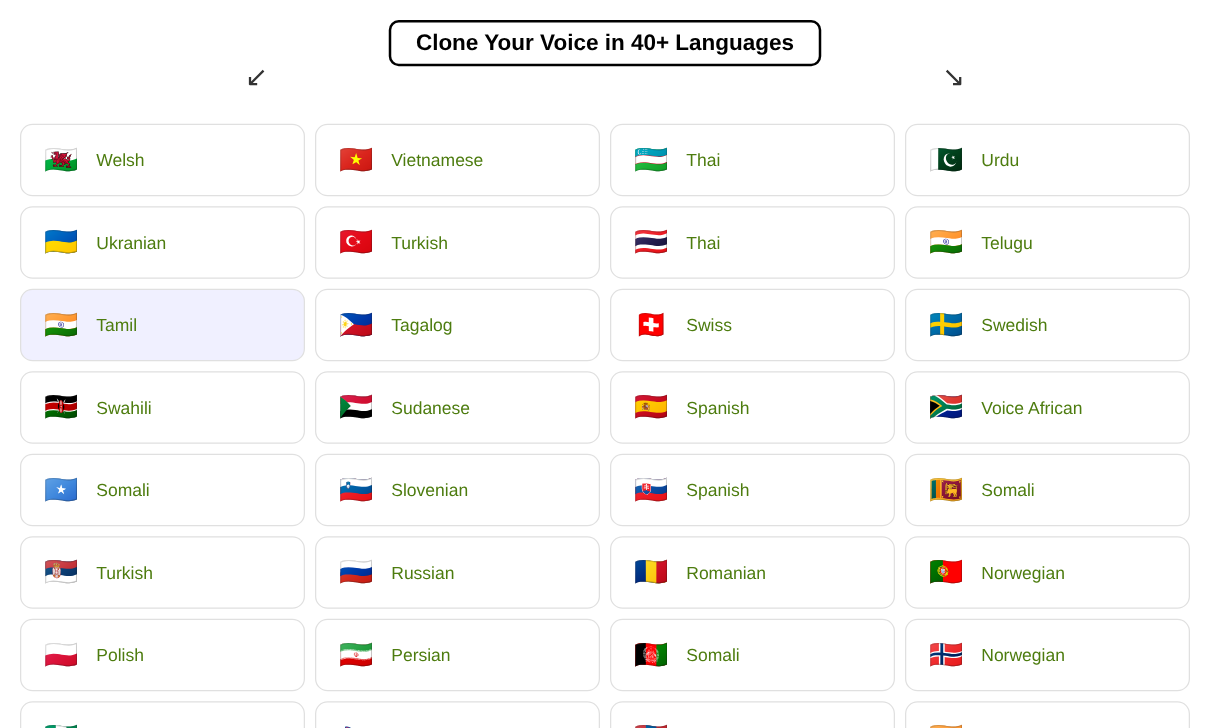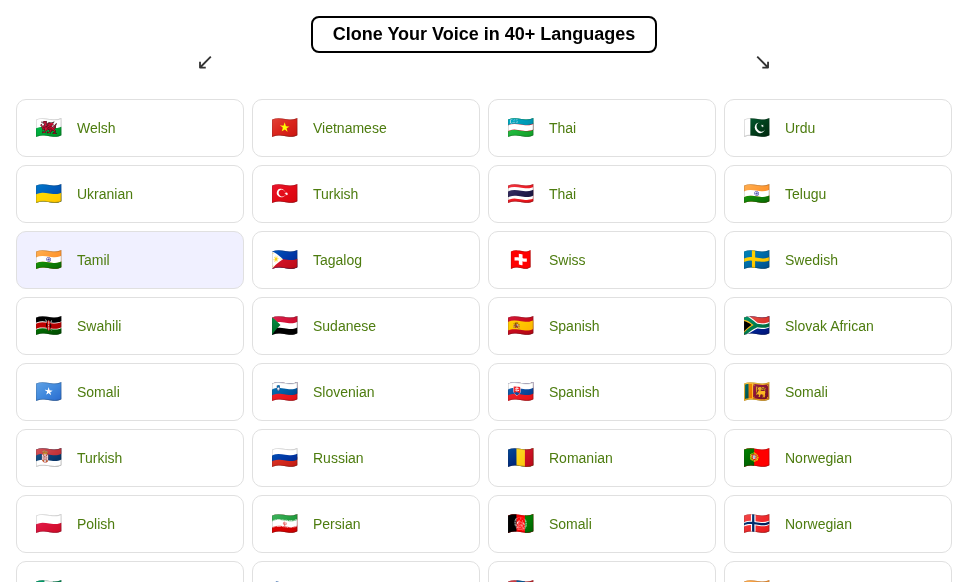--- a/index.html
+++ b/index.html
@@ -146,21 +146,21 @@
     <div class="lang-card">
       <div class="flag">🇸🇩</div>
       <span class="lang-name">Sudanese</span>
     </div>
     <div class="lang-card">
       <div class="flag">🇪🇸</div>
       <span class="lang-name">Spanish</span>
     </div>
     <div class="lang-card">
       <div class="flag">🇿🇦</div>
-      <span class="lang-name">Slovak African</span>
+      <span class="lang-name">Voice African</span>
     </div>
     <div class="lang-card">
       <div class="flag">🇸🇴</div>
       <span class="lang-name">Somali</span>
     </div>
     <div class="lang-card">
       <div class="flag">🇸🇮</div>
       <span class="lang-name">Slovenian</span>
     </div>
     <div class="lang-card">

